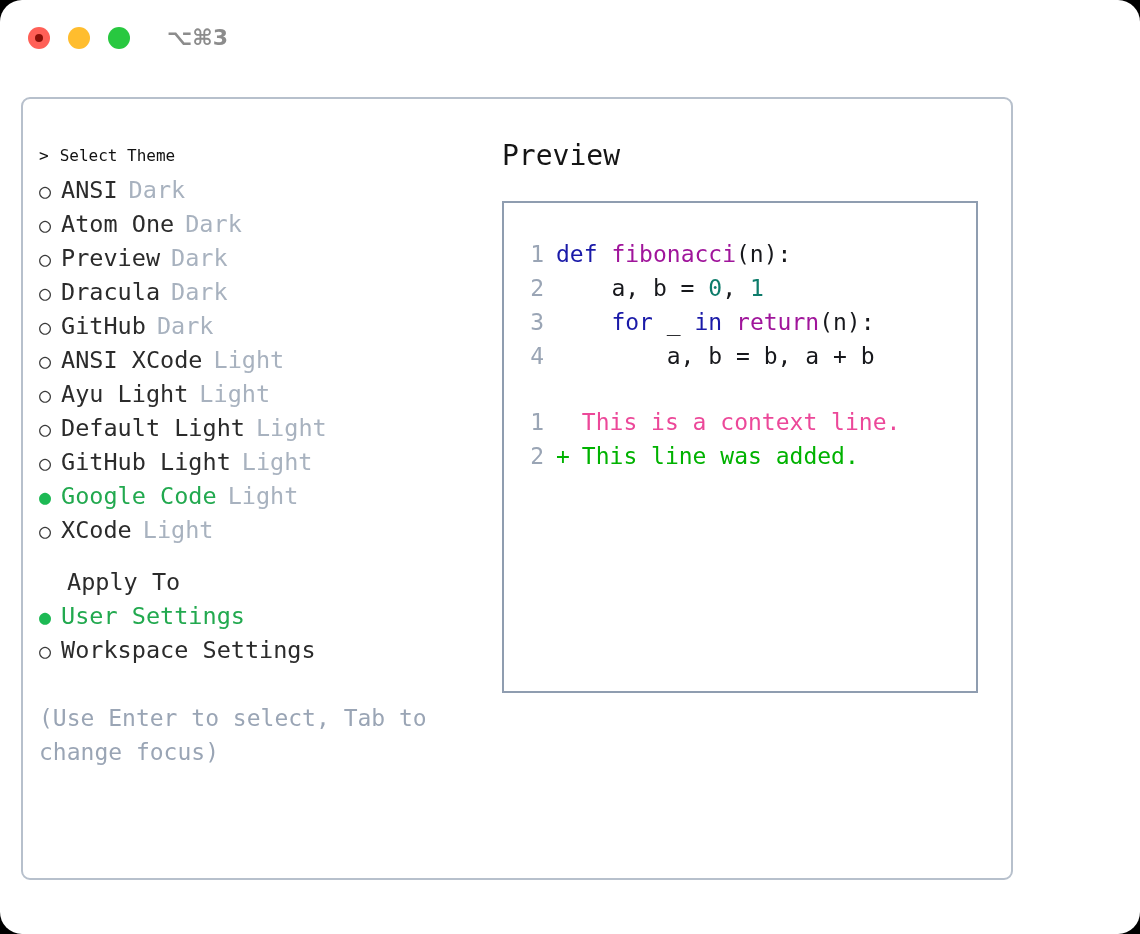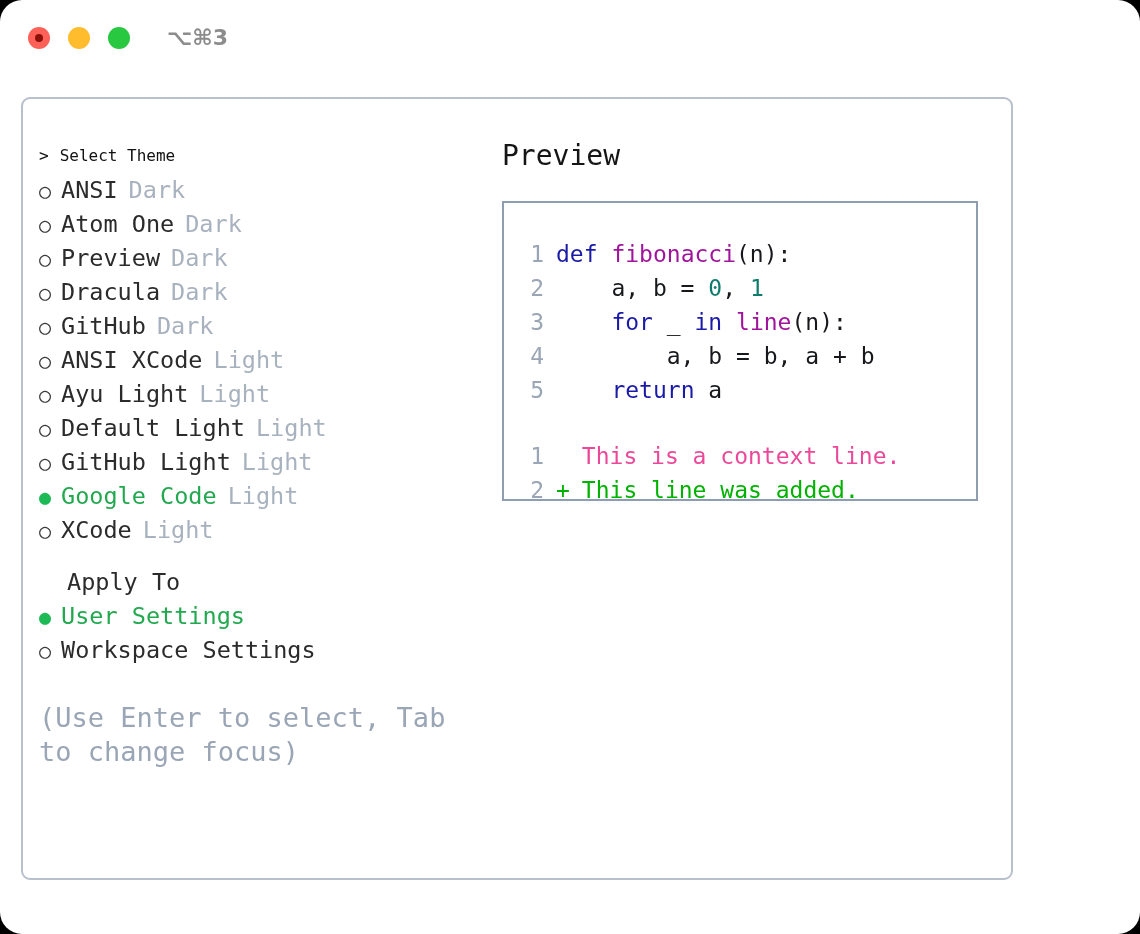--- a/index.html
+++ b/index.html
@@ -115,42 +115,42 @@
   .row.selected .theme-kind { color: #a8b2bf; }
 
   #apply-header {
     margin-top: 18px;
     padding-left: 28px;
     color: #2b2b2b;
   }
 
   #hint {
     margin-top: 34px;
-    font-size: 27px;
+    font-size: 23px;
     line-height: 34px;
     color: #9aa5b5;
     width: 420px;
   }
 
   
   #right-col {
     position: absolute;
     left: 479px;
     top: 40px;
     width: 490px;
   }
   #preview-title {
     font-size: 28px;
     line-height: 34px;
     color: #151515;
   }
   #preview-box {
     margin-top: 28px;
     width: 476px;
-    height: 300px;
+    height: 492px;
     border: 2px solid #8f9db0;
     box-sizing: border-box;
     background: #ffffff;
     padding: 34px 4px 0 12px;
   }
   .code-line {
     font-size: 23px;
     line-height: 34px;
     white-space: pre;
   }
@@ -215,23 +215,22 @@
 
       <div id="hint">(Use Enter to select, Tab to change focus)</div>
     </div>
 
     <div id="right-col">
       <div id="preview-title">Preview</div>
       <div id="preview-box">
         <div id="code-block">
             <div class="code-line"><span class="ln">1</span><span class="kw">def </span><span class="fn">fibonacci</span><span class="plain">(n):</span></div>
             <div class="code-line"><span class="ln">2</span><span class="plain">    a, b = </span><span class="num">0</span><span class="plain">, </span><span class="num">1</span></div>
-            <div class="code-line"><span class="ln">3</span><span class="plain">    </span><span class="kw">for</span><span class="plain"> _ </span><span class="kw">in</span><span class="plain"> </span><span class="fn">line</span><span class="plain">(n):</span></div>
+            <div class="code-line"><span class="ln">3</span><span class="plain">    </span><span class="kw">for</span><span class="plain"> _ </span><span class="kw">in</span><span class="plain"> </span><span class="fn">return</span><span class="plain">(n):</span></div>
             <div class="code-line"><span class="ln">4</span><span class="plain">        a, b = b, a + b</span></div>
-            <div class="code-line"><span class="ln">5</span><span class="plain">    </span><span class="kw">return</span><span class="plain"> a</span></div>
           </div>
         <div class="diff-gap"></div>
         <div id="diff-block">
             <div class="code-line"><span class="ln">1</span><span class="sign ctx"> </span><span class="ctx"> This is a context line.</span></div>
             <div class="code-line"><span class="ln">2</span><span class="sign add">+</span><span class="add"> This line was added.</span></div>
           </div>
       </div>
     </div>
 
   </div>

